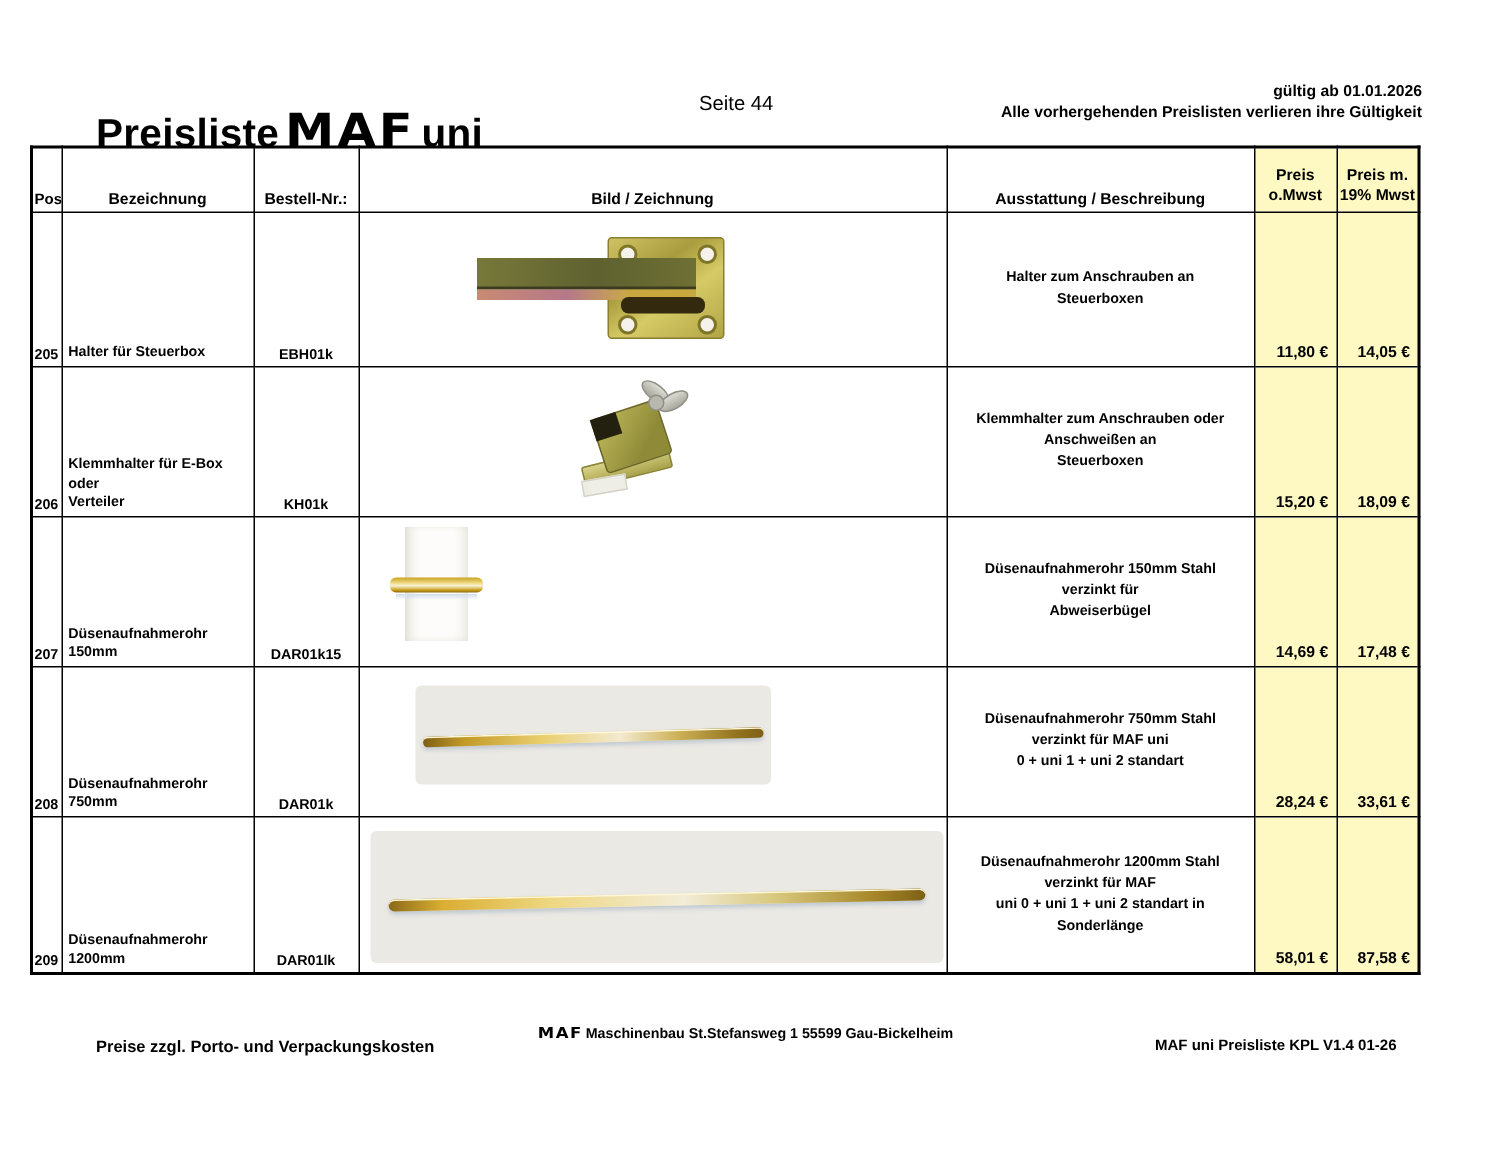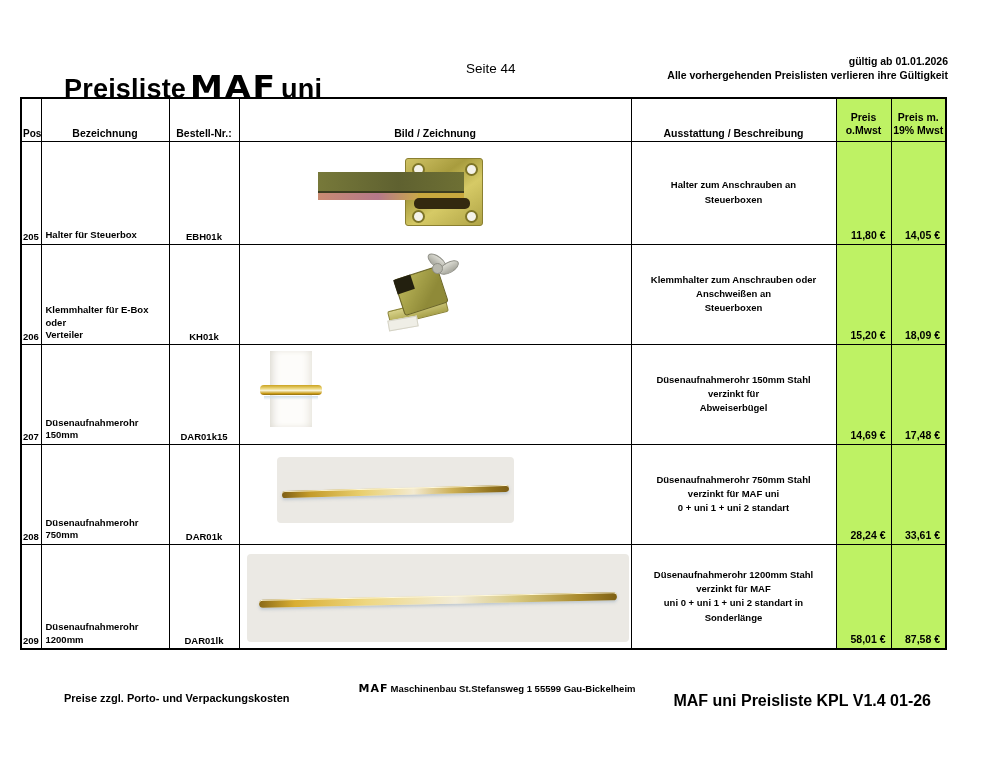--- a/index.html
+++ b/index.html
@@ -25,21 +25,21 @@
   .price-table th{font-size:10.5px;font-weight:bold;vertical-align:bottom;text-align:center;padding-bottom:2px;}
   th.h-pos{text-align:right;padding-left:1px;font-size:10px;}
   th.h-price{vertical-align:bottom;line-height:1.25;padding-bottom:3px;}
   tr.head-row{height:43px;}
   td.c-pos{vertical-align:bottom;text-align:left;font-size:9.5px;font-weight:bold;padding:0 0 2px 1px;}
   td.c-bez{vertical-align:bottom;text-align:left;font-size:9.5px;font-weight:bold;padding:0 2px 2px 4px;line-height:1.3;}
   td.c-bnr{vertical-align:bottom;text-align:center;font-size:9.5px;font-weight:bold;padding-bottom:2px;}
   td.c-img{vertical-align:top;position:relative;}
   td.c-desc{vertical-align:middle;text-align:center;font-size:9.5px;font-weight:bold;padding:0 14px;line-height:1.5;}
   td.c-price{vertical-align:bottom;text-align:right;font-size:10.5px;font-weight:bold;padding:0 5px 3px 0;}
-  .greenbg{background:#bef264;}
+  .greenbg{background:#fef9c3;}
 
   
   .photo{position:relative;}
   .photo-205{margin:6px 0 0 62px;width:190px;height:90px;}
   .p205-plate{position:absolute;left:103px;top:10px;width:76px;height:66px;border:1px solid #8a7f30;border-radius:3px;
     background:linear-gradient(145deg,#cfc264 0%,#a89c3e 35%,#d6ca66 60%,#b0a446 100%);}
   .p205-hole{position:absolute;width:9px;height:9px;border-radius:50%;background:#f4f2ea;border:2px solid #7e7528;}
   .p205-bar-top{position:absolute;left:16px;top:24px;width:146px;height:19px;border-bottom:2px solid #3c3d20;
     background:linear-gradient(90deg,#77793a,#5f6130 55%,#6e7034);}
   .p205-bar-side{position:absolute;left:16px;top:45px;width:100px;height:7px;
@@ -75,21 +75,21 @@
 
   .photo-209{margin:9px 0 0 7px;width:382px;height:88px;background:#ebe9e4;border-radius:4px;}
   .p209-tube{position:absolute;left:12px;top:42px;width:358px;height:8px;transform:rotate(-1.2deg);border-radius:4px;
     background:linear-gradient(90deg,#8a6a18,#d9ae32 10%,#eed781 30%,#f2ecd8 55%,#d8c87e 72%,#a8882a 90%,#7e6014);
     box-shadow:0 2px 3px rgba(150,170,190,0.5), inset 0 1px 0 #fff8d8;}
 
   
   .footer-left{position:absolute;left:64px;top:692px;font-size:11px;font-weight:bold;}
   .footer-center{position:absolute;left:297px;top:681px;width:400px;text-align:center;font-size:9.5px;font-weight:bold;line-height:1.5;}
   .footer-center .maf-logo{font-size:11px;letter-spacing:1px;margin:0 2px 0 0;}
-  .footer-right{position:absolute;right:62px;top:692px;font-size:16px;font-weight:bold;}
+  .footer-right{position:absolute;right:62px;top:692px;font-size:10px;font-weight:bold;}
 </style>
 </head>
 <body>
 
 <div class="title">
   <span>Preisliste</span><span class="maf-logo">MAF</span><span>uni</span>
 </div>
 <div class="seite">Seite 44</div>
 <div class="validity">
   <div>gültig ab 01.01.2026</div>

